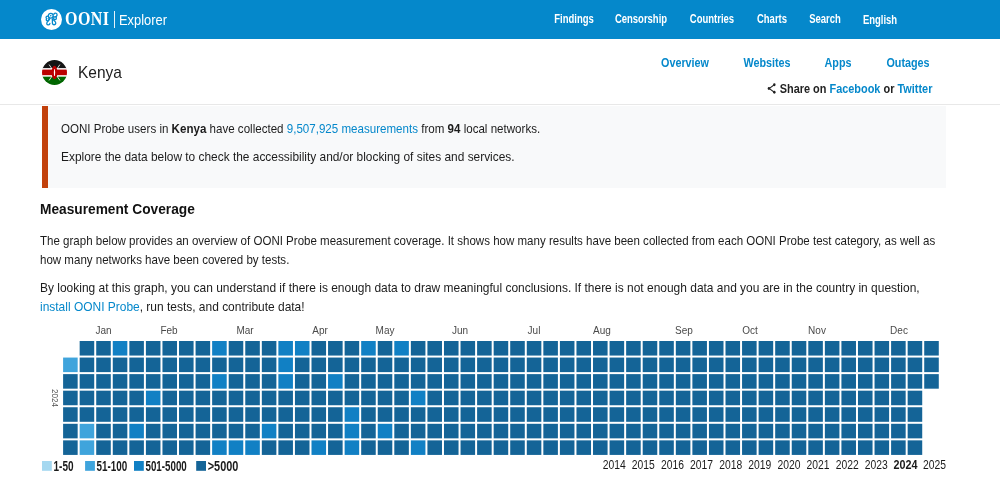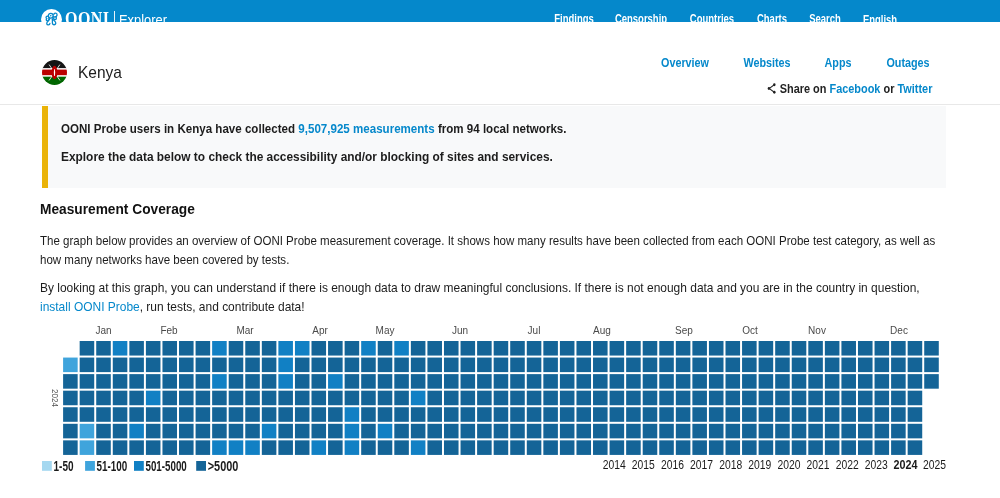--- a/index.html
+++ b/index.html
@@ -1,28 +1,28 @@
 <!DOCTYPE html>
 <html><head>
 <meta charset="utf-8">
 <style>
 * { margin:0; padding:0; box-sizing:border-box; }
 html,body { width:1000px; height:498px; background:#fff; font-family:"Liberation Sans", sans-serif; position:relative; overflow:hidden; }
 a { color:#0588CB; text-decoration:none; }
-.topbar { position:absolute; left:0; top:0; width:1000px; height:22px; background:#0588CB; }
+.topbar { position:absolute; left:0; top:0; width:1000px; height:39px; background:#0588CB; }
 .brand-ooni { position:absolute; left:65px; top:9px; font-family:"Liberation Serif", serif; font-weight:bold; font-size:18px; color:#fff; letter-spacing:0.5px; transform:scaleX(0.89); transform-origin:0 50%; }
 .brand-sep { position:absolute; left:114px; top:11px; width:1px; height:17px; background:rgba(255,255,255,0.9); }
 .brand-exp { position:absolute; left:119px; top:11px; font-size:15px; color:#fff; transform:scaleX(0.86); transform-origin:0 50%; }
 .tnav { position:absolute; top:12px; font-size:12px; font-weight:bold; color:#fff; transform:translateX(-50%) scaleX(0.79); white-space:nowrap; }
 .subbar { position:absolute; left:0; top:39px; width:1000px; height:66px; background:#fff; border-bottom:1px solid #e8e8e8; }
 .kenya { position:absolute; left:78px; top:63px; font-size:17px; color:#202020; transform:scaleX(0.91); transform-origin:0 50%; }
 .cnav { position:absolute; top:55px; font-size:13px; font-weight:bold; color:#0588CB; transform:translateX(-50%) scaleX(0.83); white-space:nowrap; }
 .share { position:absolute; top:81px; right:68px; font-size:13px; font-weight:bold; color:#222; white-space:nowrap; transform:scaleX(0.84); transform-origin:100% 50%; }
 .share a { font-weight:bold; }
-.infobox { position:absolute; left:42px; top:106px; width:904px; height:82px; background:#f8f9fa; border-left:6px solid #eab308; padding:15px 0 0 13px; font-size:13px; color:#1c1c1c;font-weight:bold; }
+.infobox { position:absolute; left:42px; top:106px; width:904px; height:82px; background:#f8f9fa; border-left:6px solid #c2410c; padding:15px 0 0 13px; font-size:13px; color:#1c1c1c; }
 .infobox .l2 { margin-top:13px; }
 .infobox .l1 { transform:scaleX(0.89); transform-origin:0 50%; white-space:nowrap; }
 .infobox .l2 { transform:scaleX(0.915); transform-origin:0 50%; white-space:nowrap; }
 h2 { position:absolute; left:40px; top:200px; font-size:15.5px; color:#111; transform:scaleX(0.885); transform-origin:0 50%; white-space:nowrap; }
 .p1 { position:absolute; left:40px; top:231px; font-size:13px; line-height:19px; color:#1c1c1c; transform:scaleX(0.887); transform-origin:0 50%; white-space:nowrap; }
 .p2 { position:absolute; left:40px; top:278px; font-size:13px; line-height:19px; color:#1c1c1c; transform:scaleX(0.92); transform-origin:0 50%; white-space:nowrap; }
 </style>
 </head>
 <body>
 <div class="topbar">

